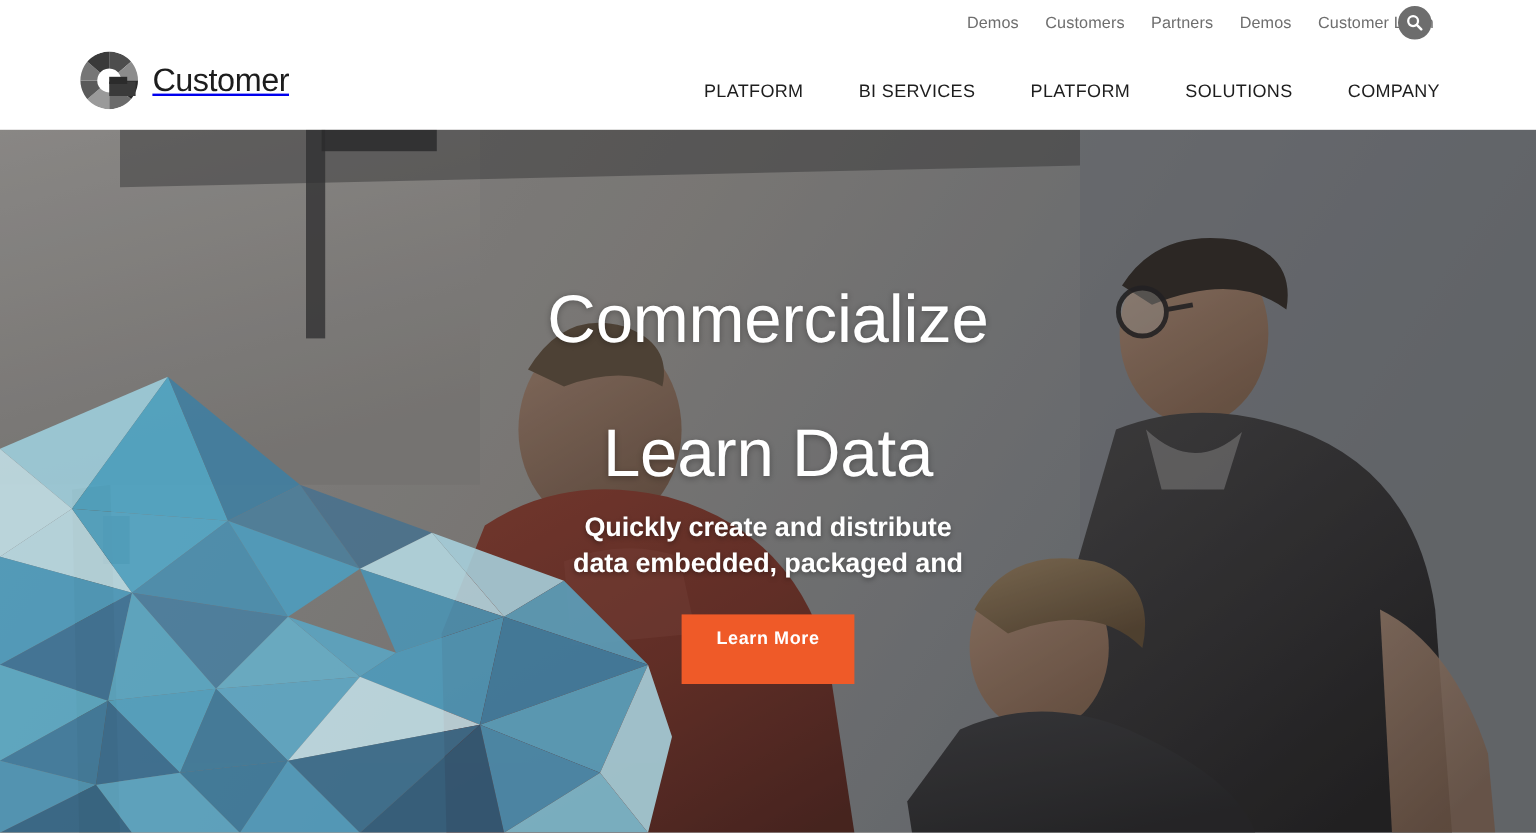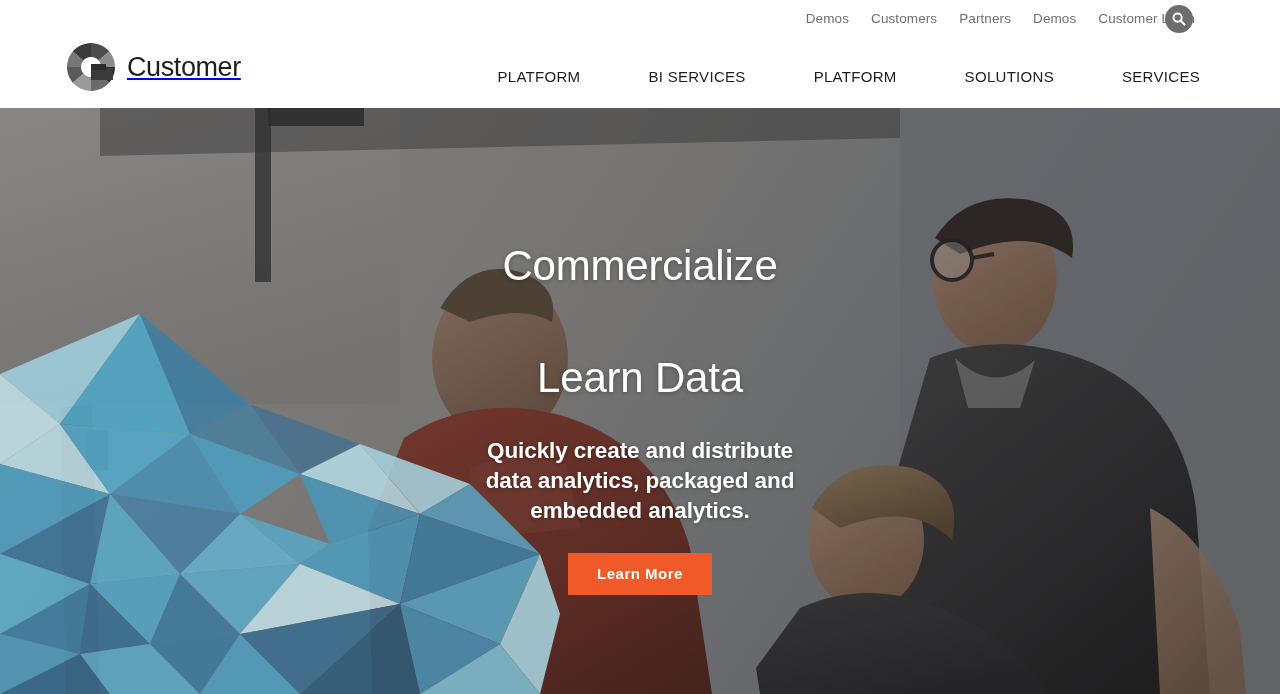--- a/index.html
+++ b/index.html
@@ -43,21 +43,21 @@
     display: flex; align-items: center; gap: 11px;
   }
   .logo-mark { width: 50px; height: 50px; display: block; }
   .logo-text {
     font-size: 27px; color: #1d1d1d; font-weight: 400;
     letter-spacing: -0.4px;
   }
 
   .main-nav {
     position: absolute; right: 80px; top: 68px;
-    display: flex; align-items: center; gap: 68px;
+    display: flex; align-items: center; gap: 46px;
   }
   .main-nav-link {
     font-size: 15px; color: #1d1d1d; text-decoration: none;
     letter-spacing: 0.3px; white-space: nowrap; font-weight: 400;
   }
 
   
   .hero {
     position: absolute; top: 108px; left: 0;
     width: 1280px; height: 586px;
@@ -75,44 +75,44 @@
     width: 560px; height: 380px; z-index: 7;
     opacity: 0.88;
   }
   .hero-content {
     position: absolute; z-index: 12;
     left: 0; right: 0; top: 130px;
     text-align: center;
   }
   .hero-title {
     color: #ffffff;
-    font-size: 42px;
+    font-size: 56px;
     font-weight: 300;
     line-height: 56px;
     letter-spacing: -0.2px;
     text-shadow: 0 1px 5px rgba(0,0,0,0.30);
   }
   .hero-sub {
-    margin-top: 30px;
+    margin-top: 19px;
     color: #ffffff;
     font-size: 22.5px;
     font-weight: bold;
     line-height: 30px;
     letter-spacing: -0.1px;
     text-shadow: 0 1px 4px rgba(0,0,0,0.35);
   }
   .cta-wrap { margin-top: 27px; }
   .cta-button {
     display: inline-block;
     background: #ef5a28;
     color: #ffffff;
     font-size: 15px;
     font-weight: bold;
     letter-spacing: 0.5px;
-    padding: 13px 29px 14px 29px;
+    padding: 13px 29px 30px 29px;
     border: none; cursor: pointer;
     text-decoration: none;
     line-height: 1;
   }
 </style>
 </head>
 <body>
 
 <div class="page">
 
@@ -157,21 +157,21 @@
         <path d="M62 62 L94 62 L94 94 Z" fill="#ffffff" opacity="0"></path>
       </svg>
       <span class="logo-text">Customer</span>
     </a>
 
     <nav class="main-nav">
       <a class="main-nav-link" href="#">PLATFORM</a>
       <a class="main-nav-link" href="#">BI SERVICES</a>
       <a class="main-nav-link" href="#">PLATFORM</a>
       <a class="main-nav-link" href="#">SOLUTIONS</a>
-      <a class="main-nav-link" href="#">SERVICES</a>
+      <a class="main-nav-link" href="#">COMPANY</a>
     </nav>
   </header>
 
   <section class="hero">
 
     <svg class="hero-photo" viewBox="0 0 1280 586" preserveAspectRatio="none">
       <defs>
         <linearGradient id="wallg" x1="0" y1="0" x2="1" y2="0.3">
           <stop offset="0" stop-color="#cfcdc9"></stop>
           <stop offset="0.45" stop-color="#b9b7b3"></stop>
@@ -293,22 +293,21 @@
     </svg>
 
     <div class="hero-content">
       <h1 class="hero-title">
         <span>Commercialize</span><br>
         <br>
         <span>Learn Data</span>
       </h1>
       <p class="hero-sub">
         <span>Quickly create and distribute</span><br>
-        <span>data analytics, packaged and</span><br>
-        <span>embedded analytics.</span>
+        <span>data embedded, packaged and</span><br>
       </p>
       <div class="cta-wrap">
         <a class="cta-button" href="#">Learn More</a>
       </div>
     </div>
   </section>
 
 </div>
 
 </body></html>

